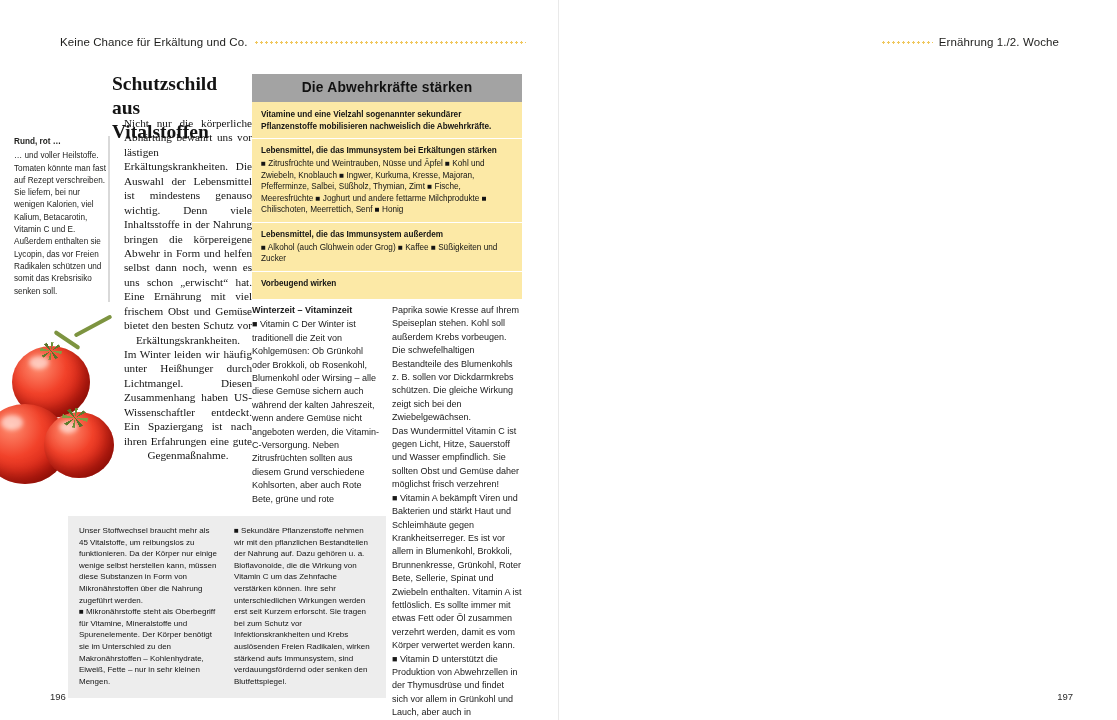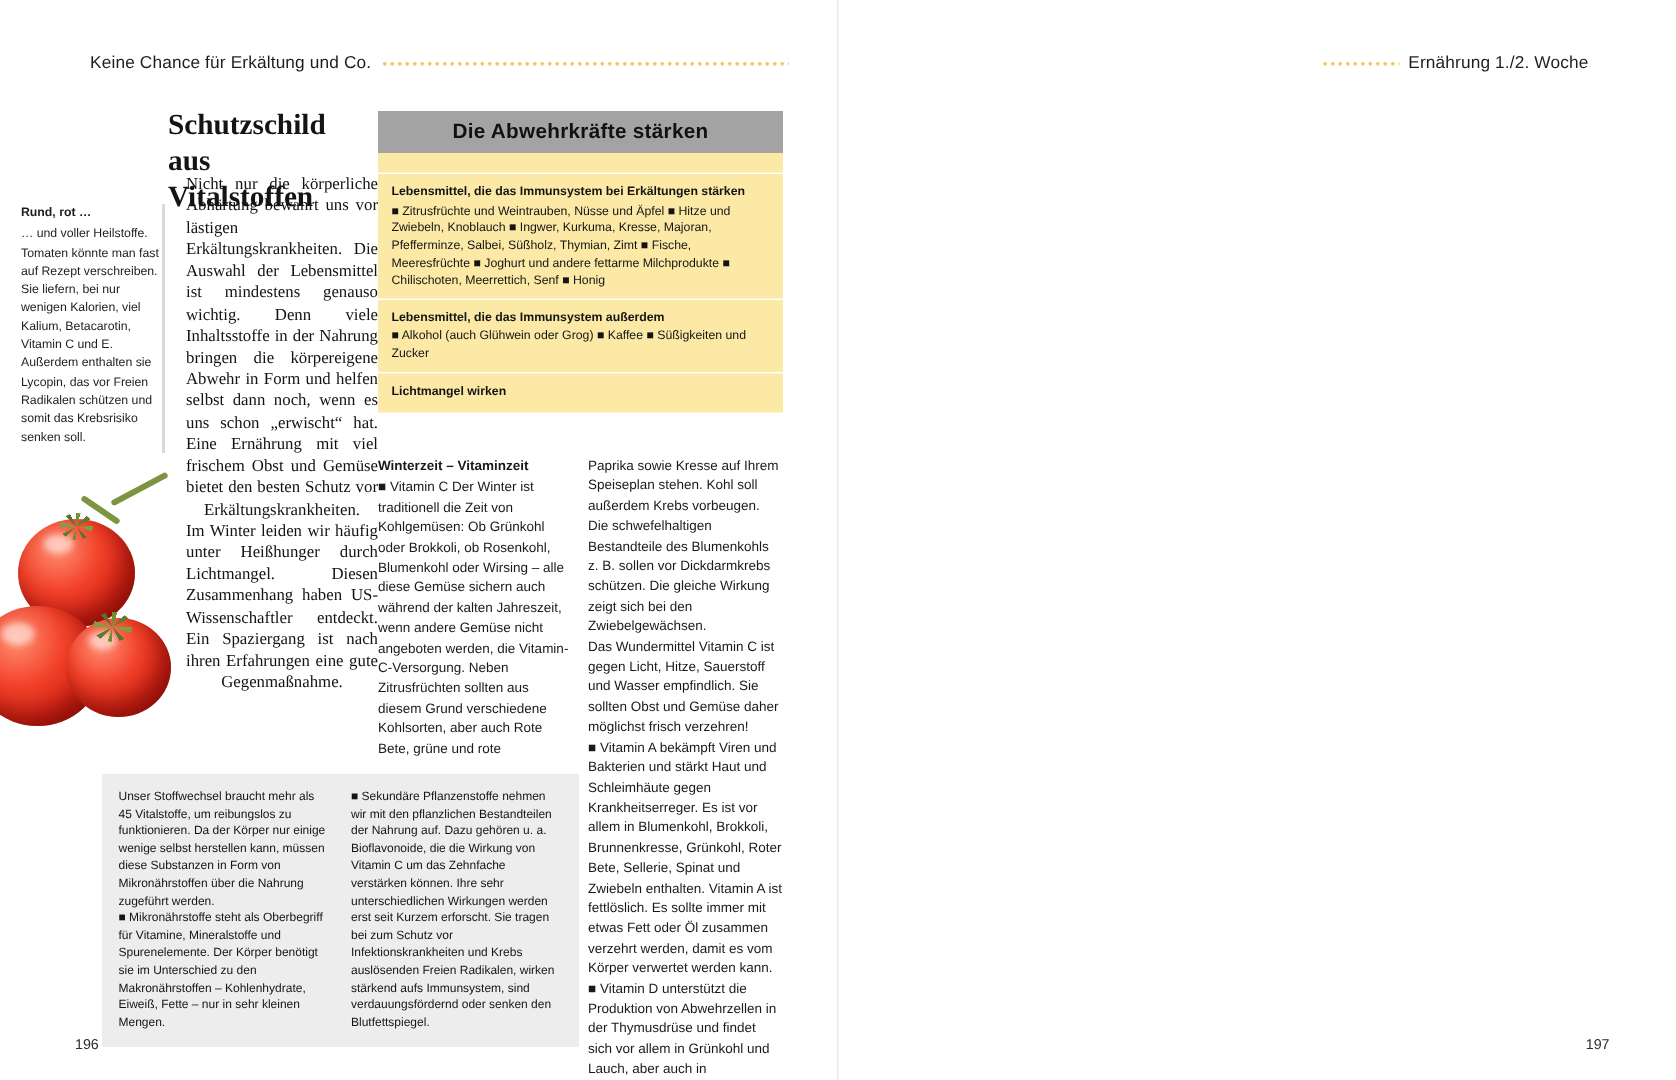--- a/index.html
+++ b/index.html
@@ -178,28 +178,29 @@
     <div class="col col-c">
       <p style="white-space: pre-line;">Paprika sowie Kresse auf Ihrem Speiseplan stehen. Kohl soll außerdem Krebs vorbeugen. Die schwefelhaltigen Bestandteile des Blumenkohls z. B. sollen vor Dickdarmkrebs schützen. Die gleiche Wirkung zeigt sich bei den Zwiebelgewächsen.
 Das Wundermittel Vitamin C ist gegen Licht, Hitze, Sauerstoff und Wasser empfindlich. Sie sollten Obst und Gemüse daher möglichst frisch verzehren!
 ■ Vitamin A  bekämpft Viren und Bakterien und stärkt Haut und Schleimhäute gegen Krankheitserreger. Es ist vor allem in Blumenkohl, Brokkoli, Brunnenkresse, Grünkohl, Roter Bete, Sellerie, Spinat und Zwiebeln enthalten. Vitamin A ist fettlöslich. Es sollte immer mit etwas Fett oder Öl zusammen verzehrt werden, damit es vom Körper verwertet werden kann.
 ■ Vitamin D  unterstützt die Produktion von Abwehrzellen in der Thymusdrüse und findet sich vor allem in Grünkohl und Lauch, aber auch in Weizenkeimen, Vollgetreide, Nüssen,</p>
     </div>
 
     <div class="box" id="abwehr">
       <div class="box-title">Die Abwehrkräfte stärken</div>
       <div class="box-body">
+        <span class="lead">Vitamine und eine Vielzahl sogenannter sekundärer Pflanzenstoffe mobilisieren nachweislich die Abwehrkräfte.</span>
         <div class="box-sep"></div>
         <span class="box-h">Lebensmittel, die das Immunsystem bei Erkältungen stärken</span>
-        <span>■ Zitrusfrüchte und Weintrauben, Nüsse und Äpfel ■ Hitze und Zwiebeln, Knoblauch ■ Ingwer, Kurkuma, Kresse, Majoran, Pfefferminze, Salbei, Süßholz, Thymian, Zimt ■ Fische, Meeresfrüchte ■ Joghurt und andere fettarme Milchprodukte ■ Chilischoten, Meerrettich, Senf ■ Honig</span>
+        <span>■ Zitrusfrüchte und Weintrauben, Nüsse und Äpfel ■ Kohl und Zwiebeln, Knoblauch ■ Ingwer, Kurkuma, Kresse, Majoran, Pfefferminze, Salbei, Süßholz, Thymian, Zimt ■ Fische, Meeresfrüchte ■ Joghurt und andere fettarme Milchprodukte ■ Chilischoten, Meerrettich, Senf ■ Honig</span>
         <div class="box-sep"></div>
         <span class="box-h">Lebensmittel, die das Immunsystem außerdem</span>
         <span>■ Alkohol (auch Glühwein oder Grog) ■ Kaffee ■ Süßigkeiten und Zucker</span>
         <div class="box-sep"></div>
-        <span class="box-h">Lichtmangel wirken</span>
+        <span class="box-h">Vorbeugend wirken</span>
       </div>
     </div>
 
     <div class="photo" id="tomatoes">
       <div class="tom-stem" style="left:72px; top:24px; width:42px; height:4px; transform:rotate(-28deg);"></div>
       <div class="tom-stem" style="left:52px; top:38px; width:30px; height:4px; transform:rotate(34deg);"></div>
       <div class="tom" style="left:12px; top:46px; width:78px; height:72px;"></div>
       <div class="tom-calyx" style="left:40px; top:42px;"></div>
       <div class="tom" style="left:-18px; top:104px; width:86px; height:80px;"></div>
       <div class="tom" style="left:44px; top:112px; width:70px; height:66px;"></div>

